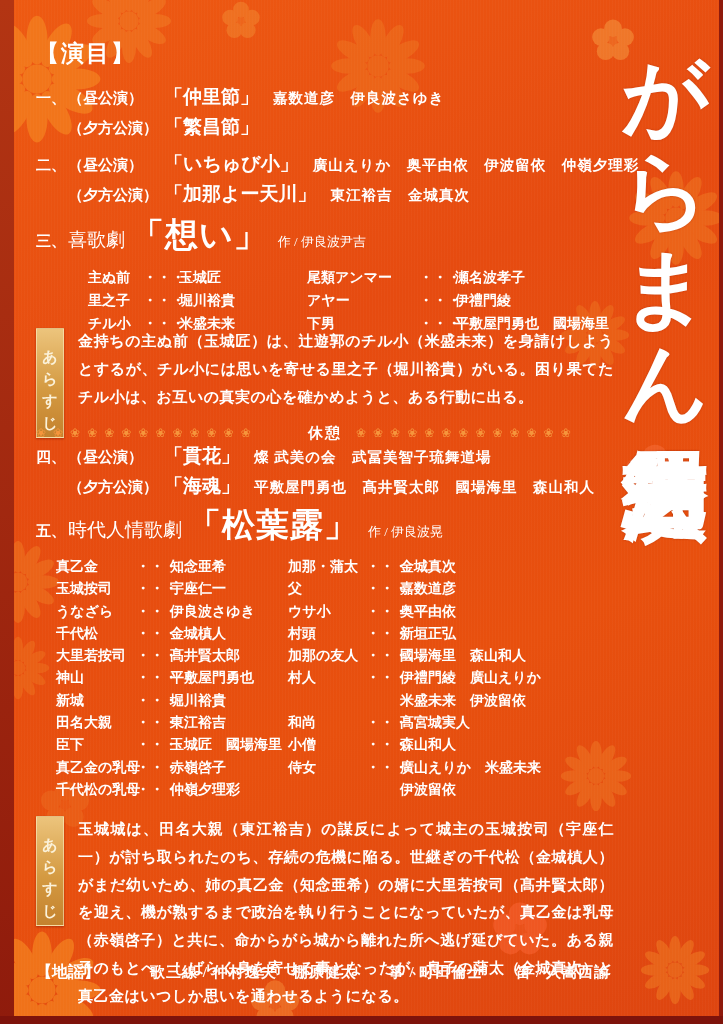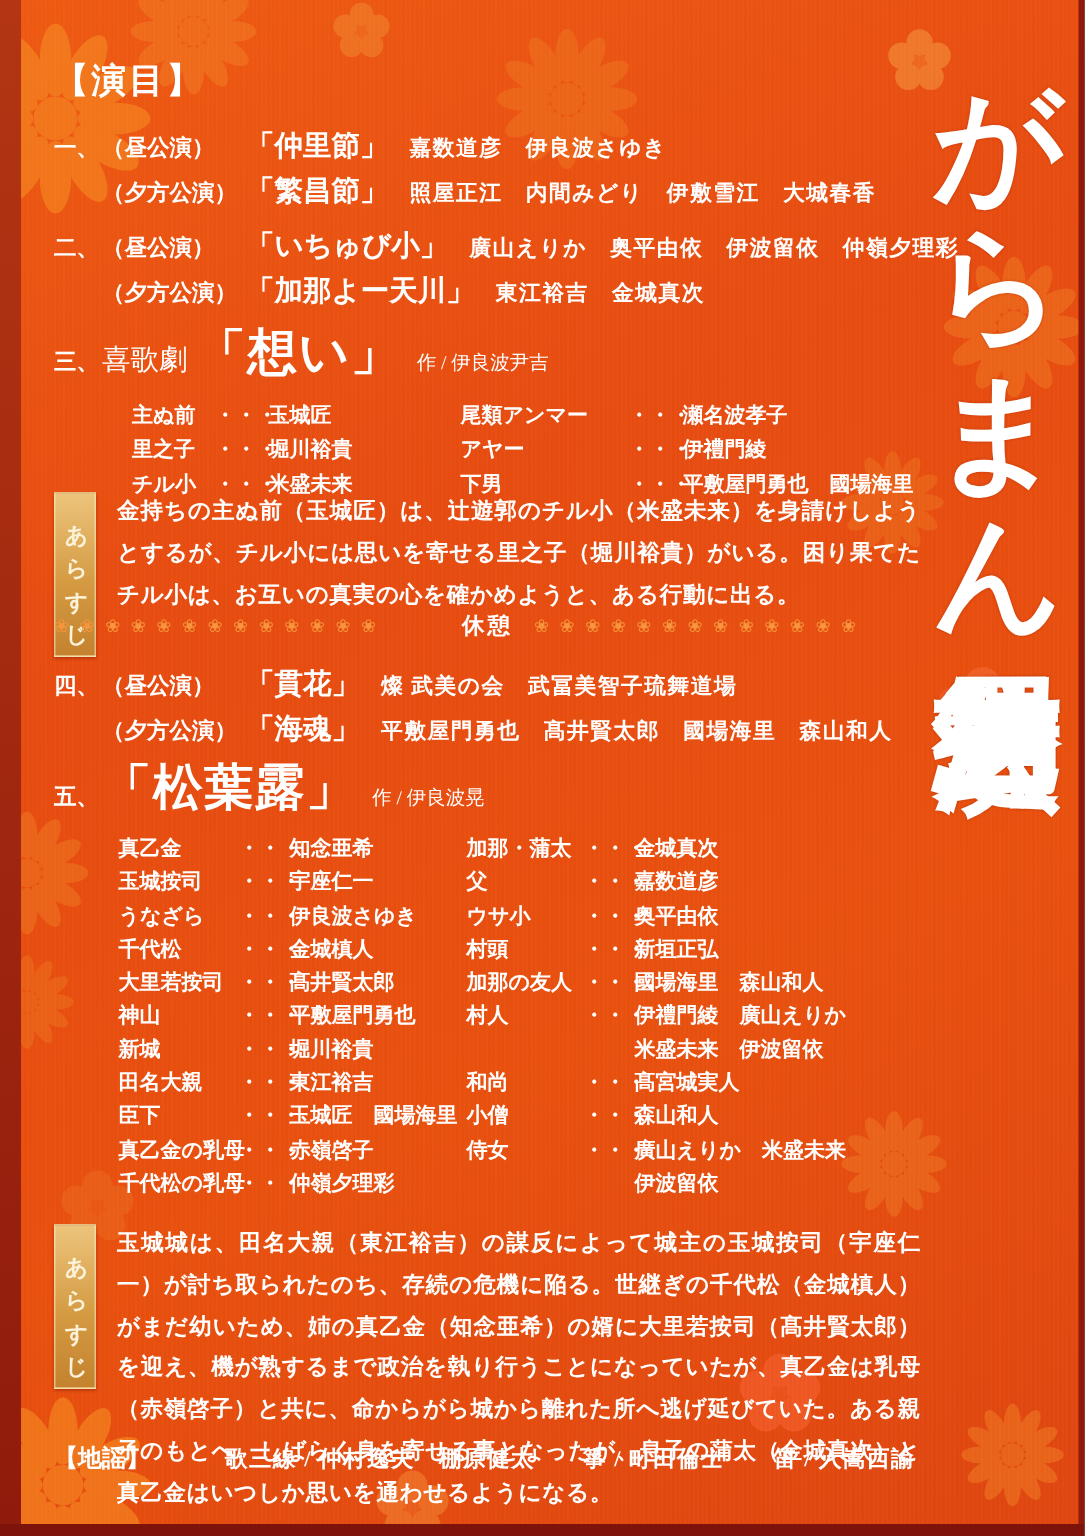--- a/index.html
+++ b/index.html
@@ -29,34 +29,34 @@
   .slot{width:96px;font-size:15px;font-weight:bold;flex:none;}
   .ptitle{font-size:19px;font-weight:bold;margin-right:14px;}
   .pnames{font-size:14.5px;font-weight:600;letter-spacing:1px;}
   .sec-head{display:flex;align-items:baseline;white-space:nowrap;}
   .genre{font-size:19px;font-weight:normal;margin-right:6px;}
   .bigtitle{font-size:33px;font-weight:bold;letter-spacing:1px;}
   .author{font-size:13px;font-weight:normal;margin-left:10px;}
   .castgrid{display:grid;font-size:14px;font-weight:600;row-gap:0;}
   .castgrid span{white-space:nowrap;line-height:23px;}
   .cast3{grid-template-columns:55px 36px 128px 112px 36px auto;}
-  .cast5{grid-template-columns:80px 34px 118px 78px 34px auto;line-height:22px;margin-left:23px;}
+  .cast5{grid-template-columns:80px 34px 118px 78px 34px auto;line-height:22px;}
   .cast5 span{line-height:22.3px;}
   .syn{display:flex;align-items:flex-start;}
   .syn-label{
     flex:none;width:18px;padding:10px 4px;margin-right:14px;
     background:linear-gradient(180deg,#ecc47c,#d49a42 55%,#c4822e);
     border:1px solid rgba(255,240,200,.55);box-shadow:0 1px 2px rgba(100,10,0,.4);
     writing-mode:vertical-rl;text-orientation:upright;
     color:#fbf2da;font-size:15px;font-weight:bold;letter-spacing:5px;text-align:center;
   }
   .syn-text{font-size:15px;font-weight:600;line-height:1.85;letter-spacing:.5px;text-align:justify;}
   .intermission{display:flex;align-items:center;width:100%;}
   .flower-row{flex:1;font-size:12px;letter-spacing:7px;color:#f6953c;overflow:hidden;white-space:nowrap;}
-  .int-label{font-size:15px;font-weight:bold;margin:0 14px;letter-spacing:2px;}
+  .int-label{font-size:15px;font-weight:bold;margin:16px 14px;letter-spacing:2px;}
   .jiutai{display:flex;align-items:baseline;white-space:nowrap;font-weight:bold;gap:44px;}
   .jiutai .jl{font-size:16px;margin-right:6px;}
   .jiutai .jt{font-size:15px;letter-spacing:1px;}
 </style>
 </head>
 <body>
 
 <div class="poster">
 
   <svg width="0" height="0" style="position:absolute" aria-hidden="true">
@@ -152,21 +152,20 @@
       <div class="prog-line">
         <span class="num">一、</span>
         <span class="slot">（昼公演）</span>
         <span class="ptitle">「仲里節」</span>
         <span class="pnames">嘉数道彦　伊良波さゆき</span>
       </div>
       <div class="prog-line">
         <span class="num"></span>
         <span class="slot">（夕方公演）</span>
         <span class="ptitle">「繁昌節」</span>
-        <span class="pnames">照屋正江　内間みどり　伊敷雪江　大城春香</span>
       </div>
     </div>
 
     <div class="abs" style="top:151px">
       <div class="prog-line">
         <span class="num">二、</span>
         <span class="slot">（昼公演）</span>
         <span class="ptitle">「いちゅび小」</span>
         <span class="pnames">廣山えりか　奥平由依　伊波留依　仲嶺夕理彩</span>
       </div>
@@ -233,20 +232,21 @@
         <span class="num"></span>
         <span class="slot">（夕方公演）</span>
         <span class="ptitle">「海魂」</span>
         <span class="pnames">平敷屋門勇也　髙井賢太郎　國場海里　森山和人</span>
       </div>
     </div>
 
     <div class="abs" style="top:503px">
       <div class="sec-head">
         <span class="num">五、</span>
+        <span class="genre">時代人情歌劇</span>
         <span class="bigtitle">「松葉露」</span>
         <span class="author">作 / 伊良波晃</span>
       </div>
     </div>
 
     <div class="abs castgrid cast5" style="top:556px;left:20px;width:558px">
 
         <span>真乙金</span>
         <span>・・・</span>
         <span>知念亜希</span>

